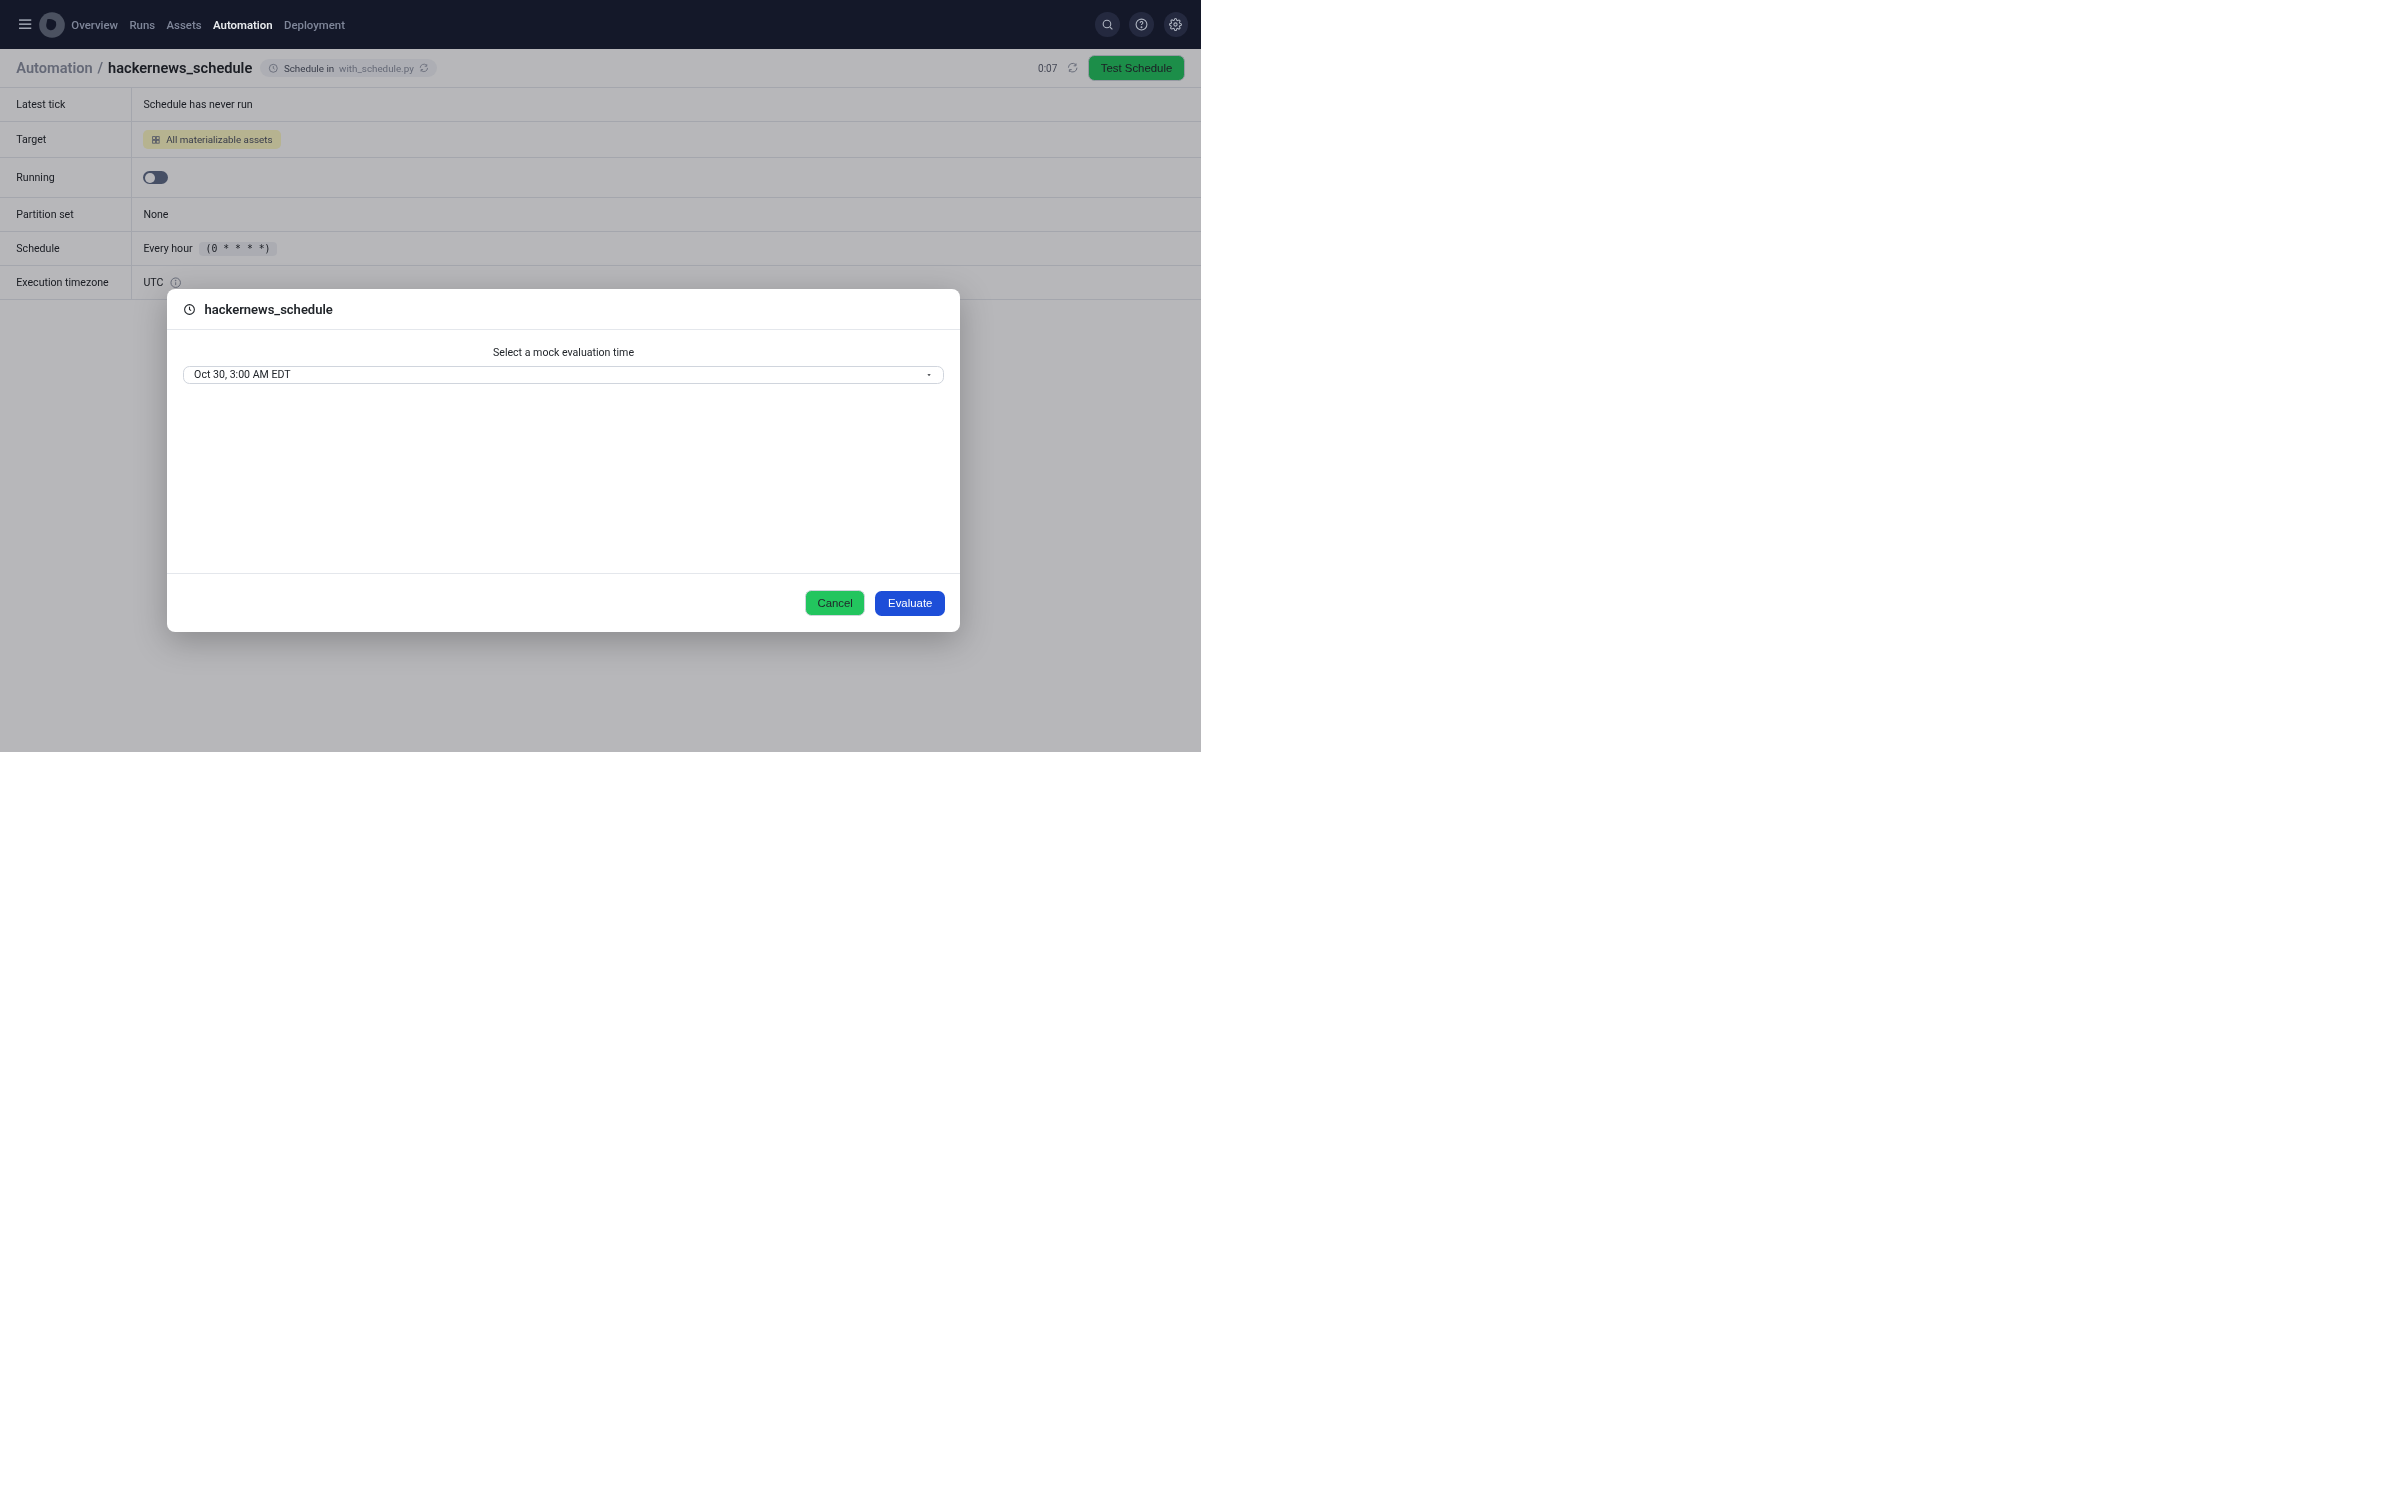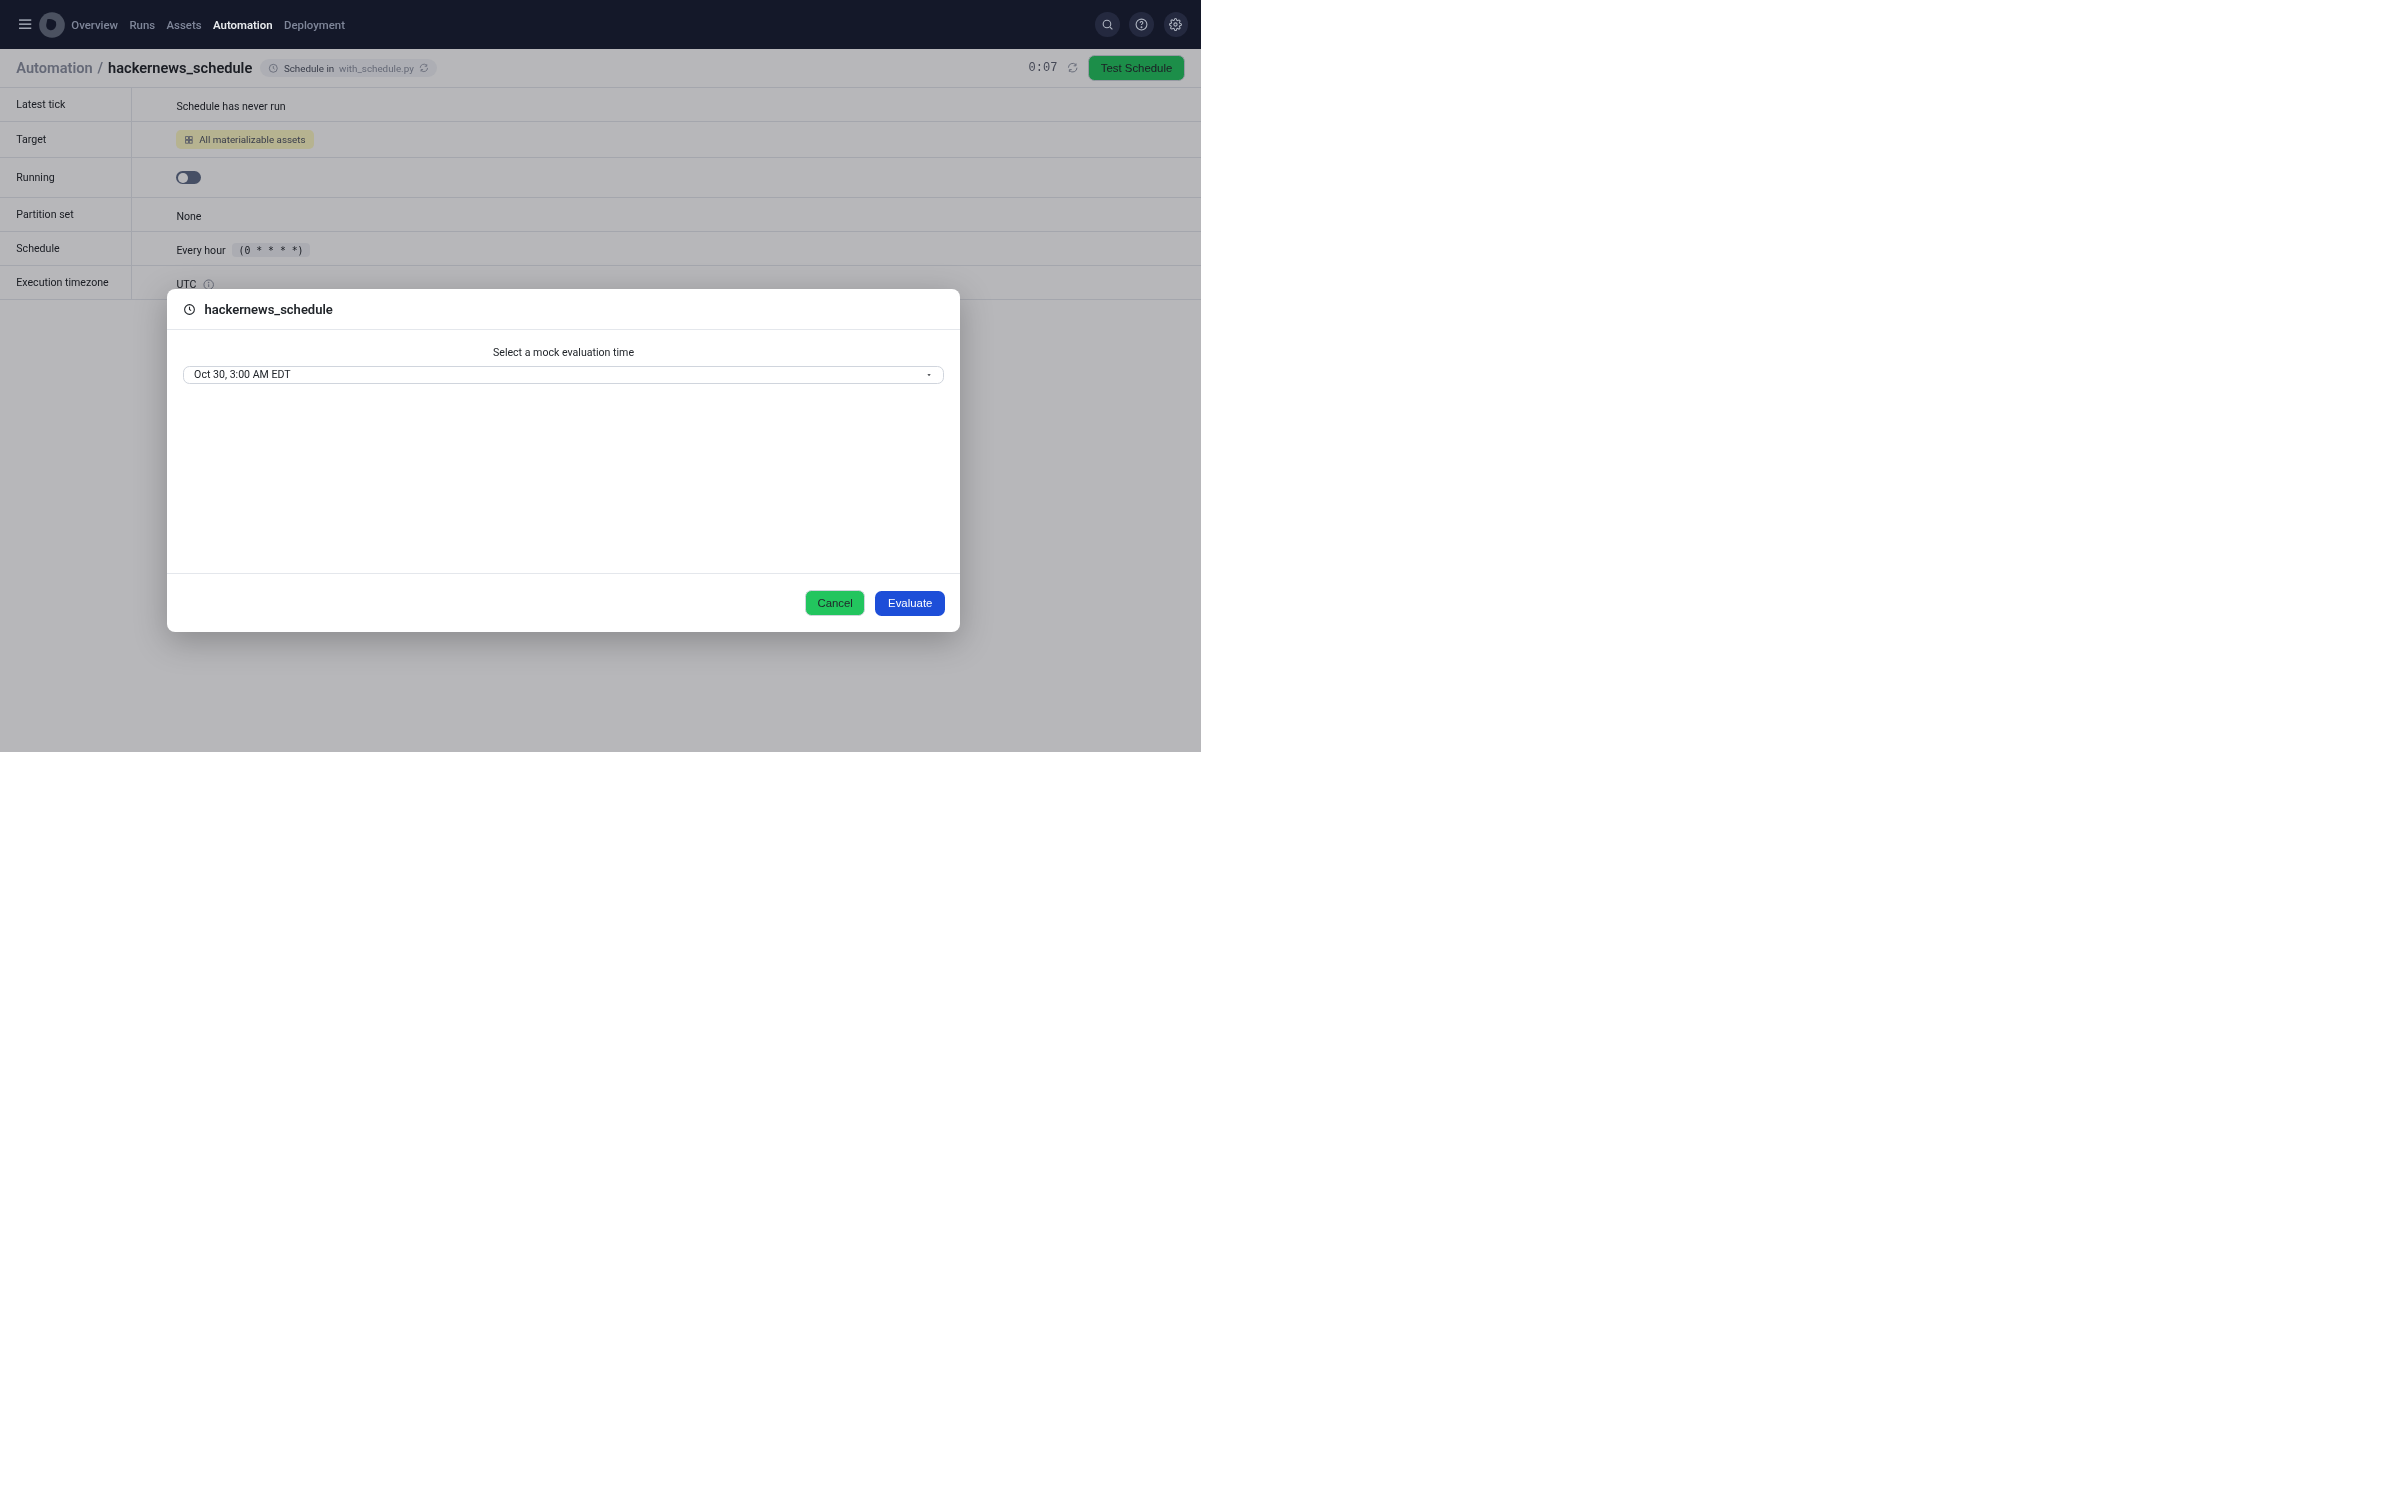--- a/index.html
+++ b/index.html
@@ -54,33 +54,32 @@
     .breadcrumb .bc-auto { color: #8a90a0; }
     .breadcrumb .bc-sep { color: #8a90a0; }
     .pill {
       display: inline-flex; align-items: center; gap: 4.9px;
       background: #f1f3f6; border-radius: 11.4px; padding: 3.3px 8.1px;
       font-size: 9.8px; color: #4b5160;
     }
     .pill .file { color: #8a90a0; }
     .pill .refresh-small { color: #8a90a0; }
     .subheader-right { display: flex; align-items: center; gap: 9.8px; }
-    .time-text { font-size: 12px; color: #5c6170; font-family: Liberation Mono, monospace; }
+    .time-text { font-size: 10px; color: #5c6170; }
     .btn-outline {
       border: 0.8px solid #d0d5dd; background: #22c55e; color: #21252a;
       border-radius: 6.5px; padding: 5.7px 11.4px; font-size: 11.4px; cursor: pointer;
     }
 
     
     .detail-table { display: flex; flex-direction: column; }
     .detail-row {
-      display: flex; align-items: flex-end;
+      display: flex; align-items: center;
       border-bottom: 0.8px solid #e4e7ec;
       min-height: 34px;
-      gap: 33px;
     }
     .detail-label {
       width: 132px; min-width: 132px;
       padding: 8.1px 16.3px; font-size: 10.6px; color: #21252a;
       border-right: 0.8px solid #e4e7ec;
       align-self: stretch; display: flex; align-items: center;
     }
     .detail-value {
       flex: 1; padding: 8.1px 11.4px; font-size: 10.6px; color: #21252a;
       display: flex; align-items: center; gap: 6.5px;

